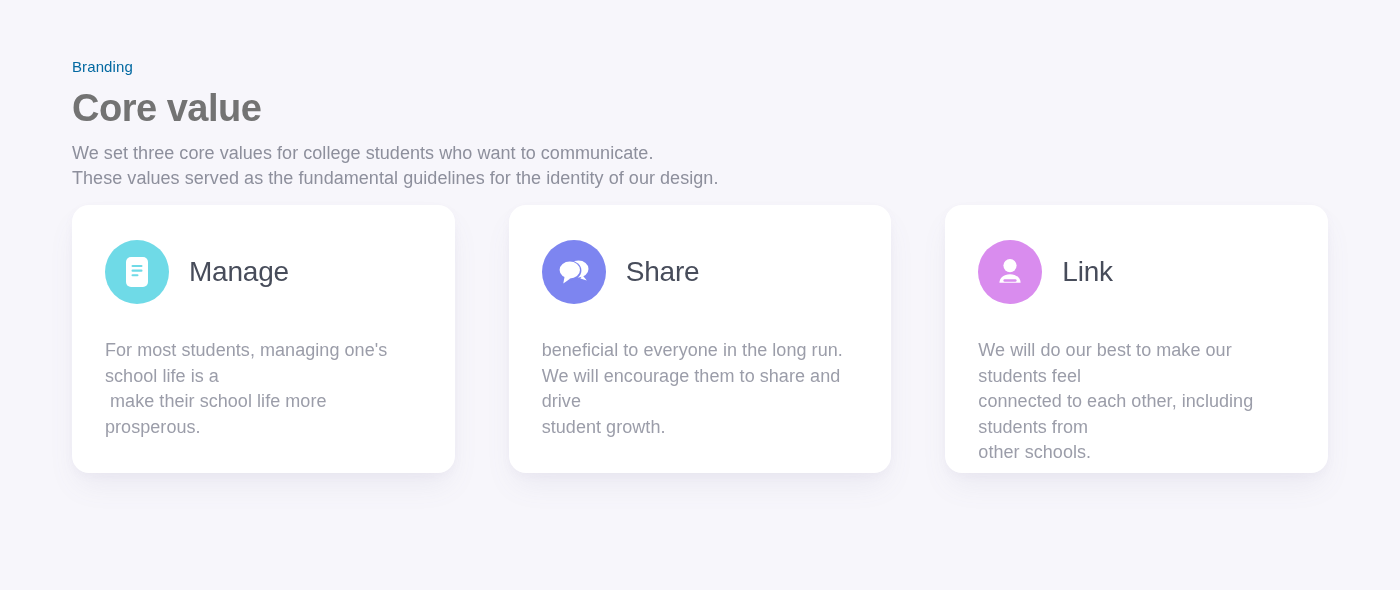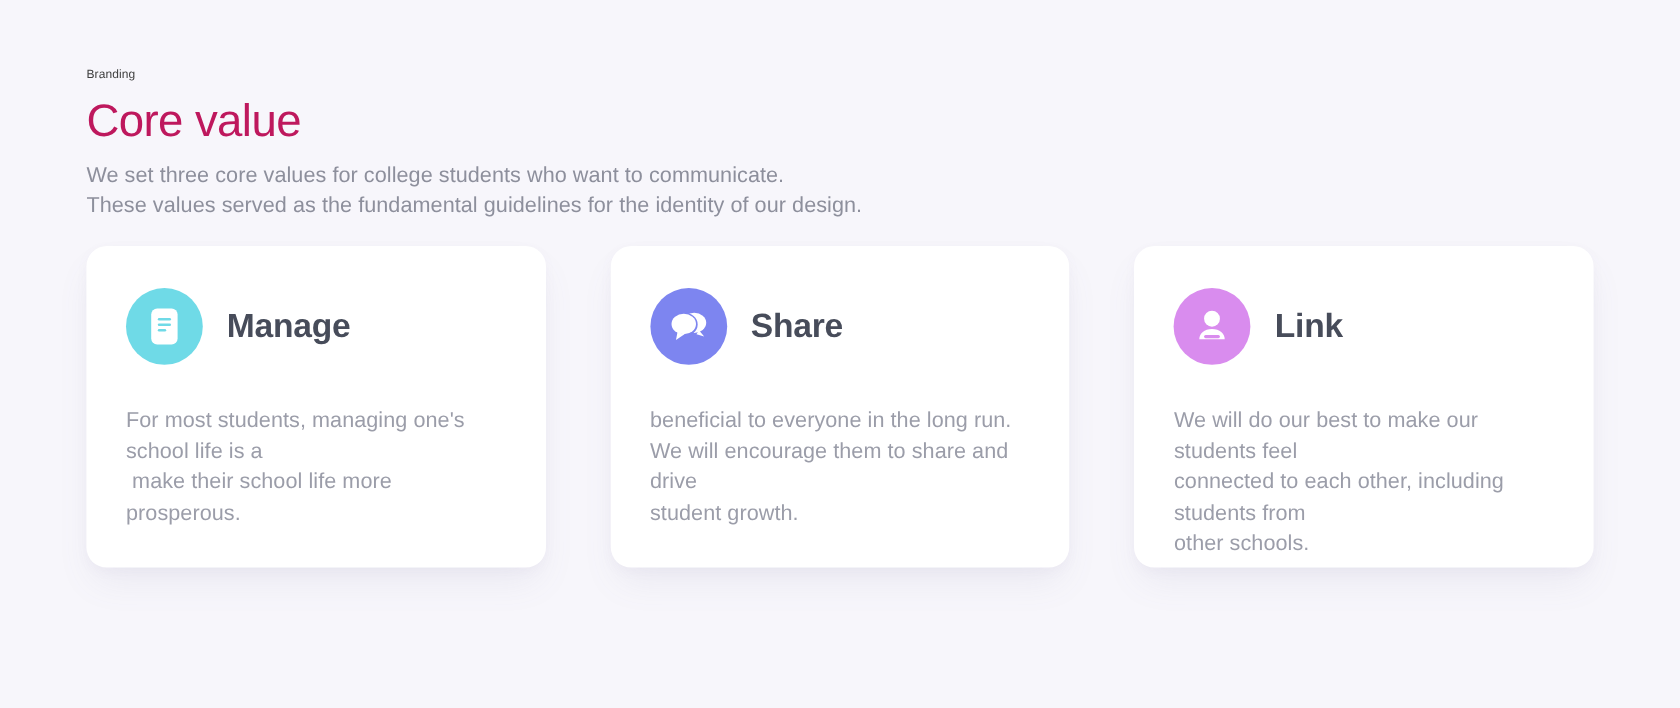--- a/index.html
+++ b/index.html
@@ -25,32 +25,32 @@
 
   
   .header {
     position: absolute;
     left: 72px;
     top: 56px;
     width: 800px;
   }
 
   .eyebrow {
-    font-size: 10px;
-    color: #404040;
+    font-size: 15px;
+    color: #0369a1;
     letter-spacing: 0.1px;
     line-height: 1.4;
   }
 
   .page-title {
     margin-top: 10px;
     font-size: 38px;
     line-height: 1.12;
-    font-weight: 400;
-    color: #be185d;
+    font-weight: 700;
+    color: #737373;
     letter-spacing: -0.5px;
   }
 
   .subtitle {
     margin-top: 11px;
     font-size: 18px;
     line-height: 25px;
     color: #8d8f9c;
     letter-spacing: 0.05px;
   }
@@ -90,21 +90,21 @@
     flex: 0 0 64px;
     display: flex;
     align-items: center;
     justify-content: center;
   }
 
   .icon-circle svg { display: block; }
 
   .card-title {
     font-size: 28px;
-    font-weight: 700;
+    font-weight: 400;
     color: #474c5a;
     letter-spacing: -0.2px;
     line-height: 1.1;
   }
 
   .card-body {
     margin-top: 34px;
     font-size: 18px;
     line-height: 25.6px;
     color: #9b9da9;

